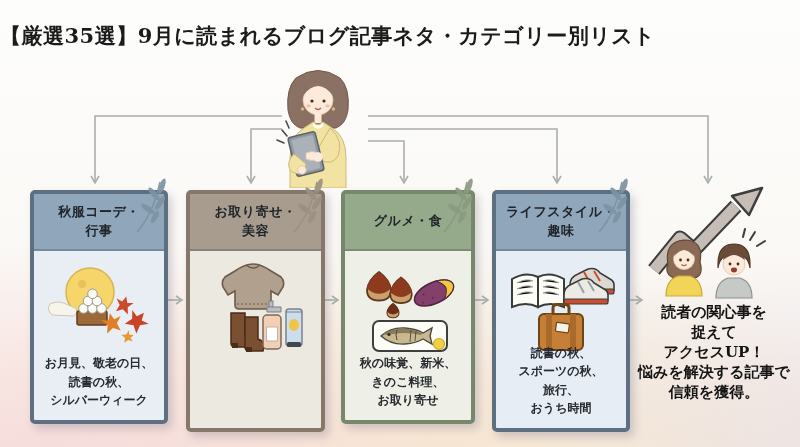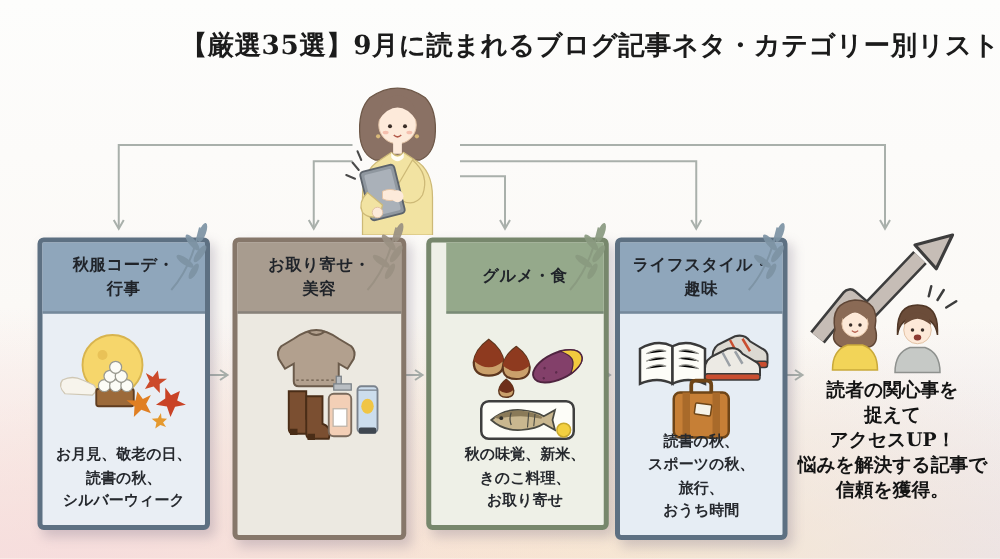--- a/index.html
+++ b/index.html
@@ -7,21 +7,21 @@
     position:relative; width:800px; height:447px; overflow:hidden;
     font-family:"Liberation Sans","DejaVu Sans",sans-serif;
     background:
       radial-gradient(120% 95% at 6% 104%, rgba(246,217,221,.85) 0%, rgba(246,217,221,0) 52%),
       radial-gradient(130% 95% at 52% 108%, rgba(248,230,202,.9) 0%, rgba(248,230,202,0) 55%),
       radial-gradient(110% 90% at 100% 104%, rgba(230,224,238,.9) 0%, rgba(230,224,238,0) 52%),
       linear-gradient(180deg,#fdfdfc 0%,#fbf9f6 55%,#f7efe4 100%);
   }
   .title{
     position:absolute; top:22px; left:0; width:100%;
-    text-align:right; font-family:"DejaVu Serif","Liberation Serif",serif;
+    text-align:left; font-family:"DejaVu Serif","Liberation Serif",serif;
     font-weight:700; font-size:21px; letter-spacing:.5px; color:#1b1b1b;
   }
   .connectors{position:absolute; left:0; top:0; width:800px; height:447px;}
   .woman{position:absolute; left:266px; top:58px; width:104px; height:130px;}
   .card{
     position:absolute; border:4px solid var(--border,#5d7082);
     border-radius:5px; background:var(--body,#e9eef4);
     box-shadow:4px 5px 9px rgba(110,100,125,.28);
     display:flex; flex-direction:column;
   }
@@ -195,21 +195,21 @@
           <rect x="65.5" y="68" width="11" height="14" fill="#ffffff" stroke="#bdb3a8" stroke-width="1"></rect>
           <rect x="85" y="50" width="16" height="37" rx="3" fill="#ccdded" stroke="#7a828c" stroke-width="1.5"></rect>
           <path d="M85 53 H101" stroke="#7a828c" stroke-width="1"></path>
           <ellipse cx="93" cy="66" rx="5" ry="6" fill="#f0c545"></ellipse>
           <rect x="86" y="83" width="14" height="5" rx="1.5" fill="#3f4750"></rect>
         </svg>
       </div>
     </div>
   </div>
 
-  <div class="card" style="left: 341px; top: 190px; width: 126px; height: 226px; padding-left: 12px; --border: #77876c; --header: #95a98b; --body: #eef0e7; --sprig: #8a9a80;">
+  <div class="card" style="left: 341px; top: 190px; width: 126px; height: 226px; --border: #77876c; --header: #95a98b; --body: #eef0e7; --sprig: #8a9a80;">
     <span class="sprig">
       <svg viewBox="0 0 36 62" width="36" height="62">
         <path d="M4 60 Q20 42 27 10" stroke="currentColor" stroke-width="1.6" fill="none"></path>
         <g fill="currentColor">
           <ellipse rx="2.8" ry="8" transform="translate(29,14) rotate(20)"></ellipse>
           <ellipse rx="2.8" ry="8" transform="translate(21,22) rotate(-40)"></ellipse>
           <ellipse rx="2.8" ry="8" transform="translate(27,31) rotate(35)"></ellipse>
           <ellipse rx="2.8" ry="8" transform="translate(15,37) rotate(-55)"></ellipse>
           <ellipse rx="2.6" ry="7" transform="translate(22,45) rotate(30)"></ellipse>
         </g>

